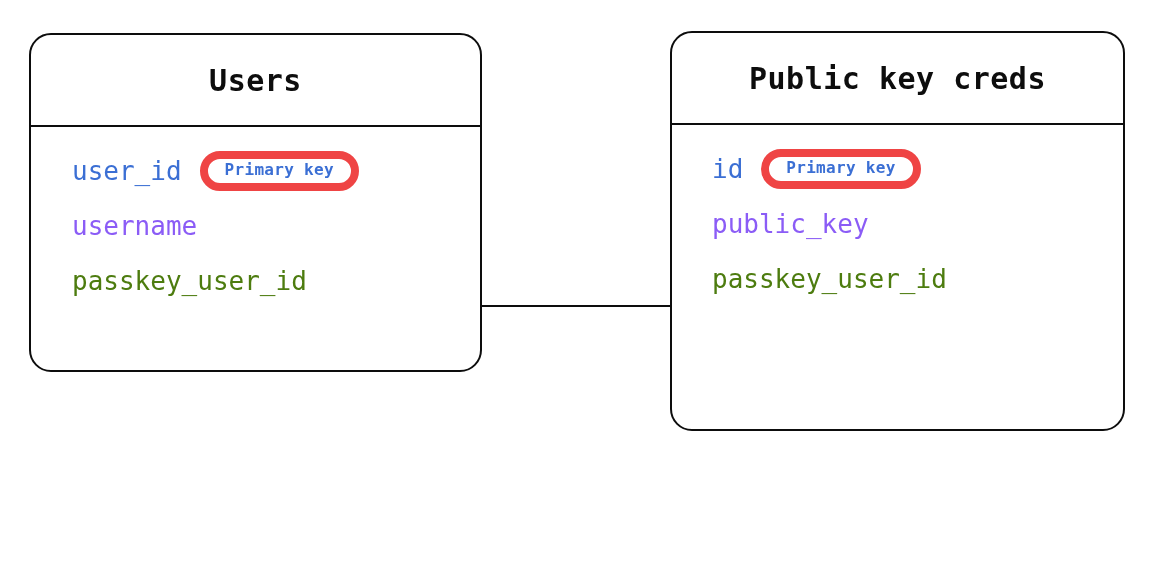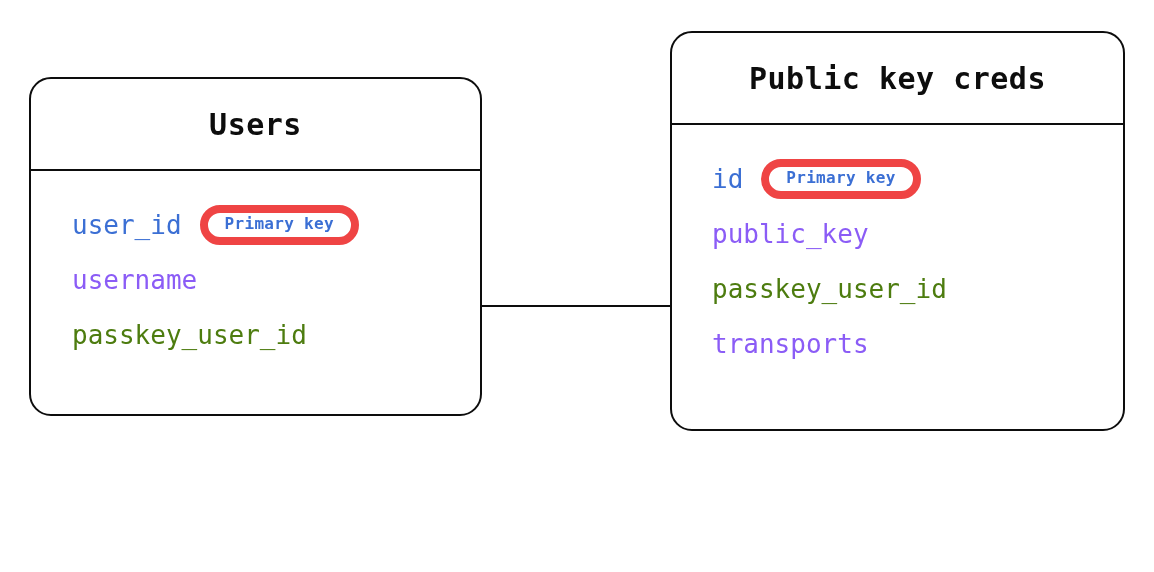--- a/index.html
+++ b/index.html
@@ -43,21 +43,21 @@
     font-family: "DejaVu Sans Mono", "Liberation Mono", monospace;
     font-weight: bold;
     font-size: 30px;
     letter-spacing: 0.5px;
     color: #0d0d0d;
     white-space: nowrap;
   }
 
   .entity-body {
     box-sizing: border-box;
-    padding-top: 26px;
+    padding-top: 16px;
   }
 
   .field-row {
     display: flex;
     align-items: center;
     height: 55px;
     white-space: nowrap;
   }
 
   .field-name {
@@ -84,21 +84,20 @@
     color: #3b6fd4;
     line-height: 1;
   }
 
   
   #entity-users {
     left: 29px;
     top: 33px;
     width: 453px;
     height: 339px;
-    margin-top: 44px;
   }
   #entity-users .entity-body { padding-left: 41px; }
 
   #entity-pubkey {
     left: 670px;
     top: 31px;
     width: 455px;
     height: 400px;
   }
   #entity-pubkey .entity-body { padding-left: 40px; }
@@ -156,20 +155,17 @@
       <div class="field-row">
         <span class="field-name">public_key</span>
       </div>
 
       <div class="field-row">
         <span class="field-name is-fk">passkey_user_id</span>
       </div>
 
 
 
-      <div class="field-row">
-        <span class="field-name">transports</span>
-      </div>
 
     </div>
   </div>
 
 </div>
 
 </body></html>

